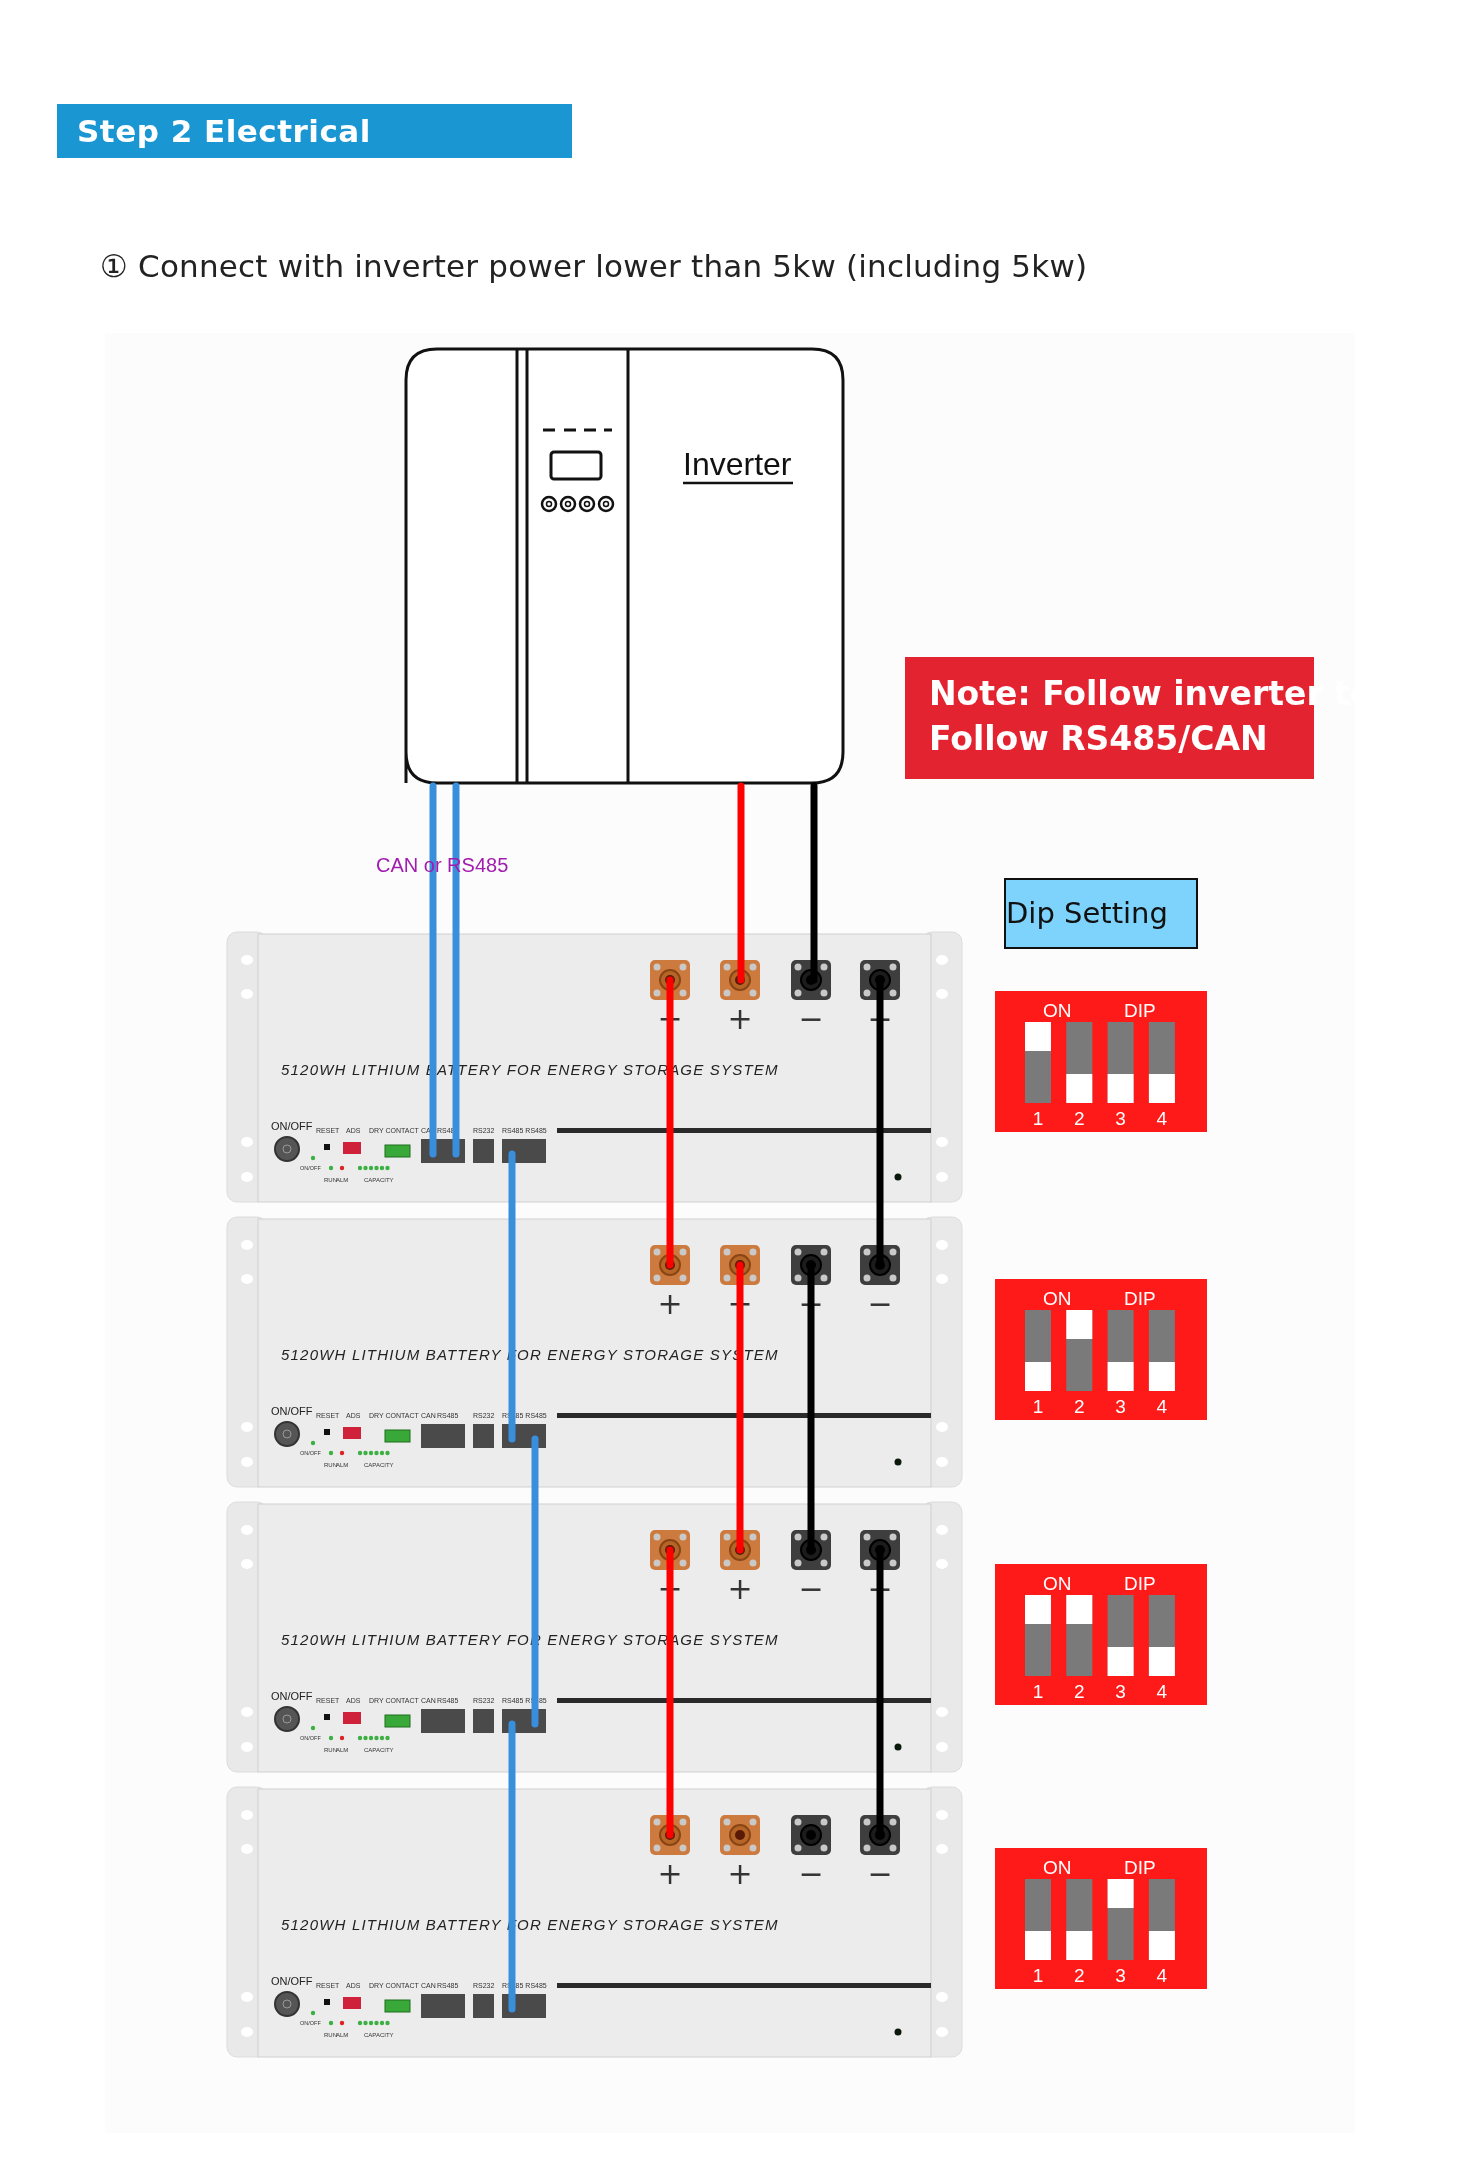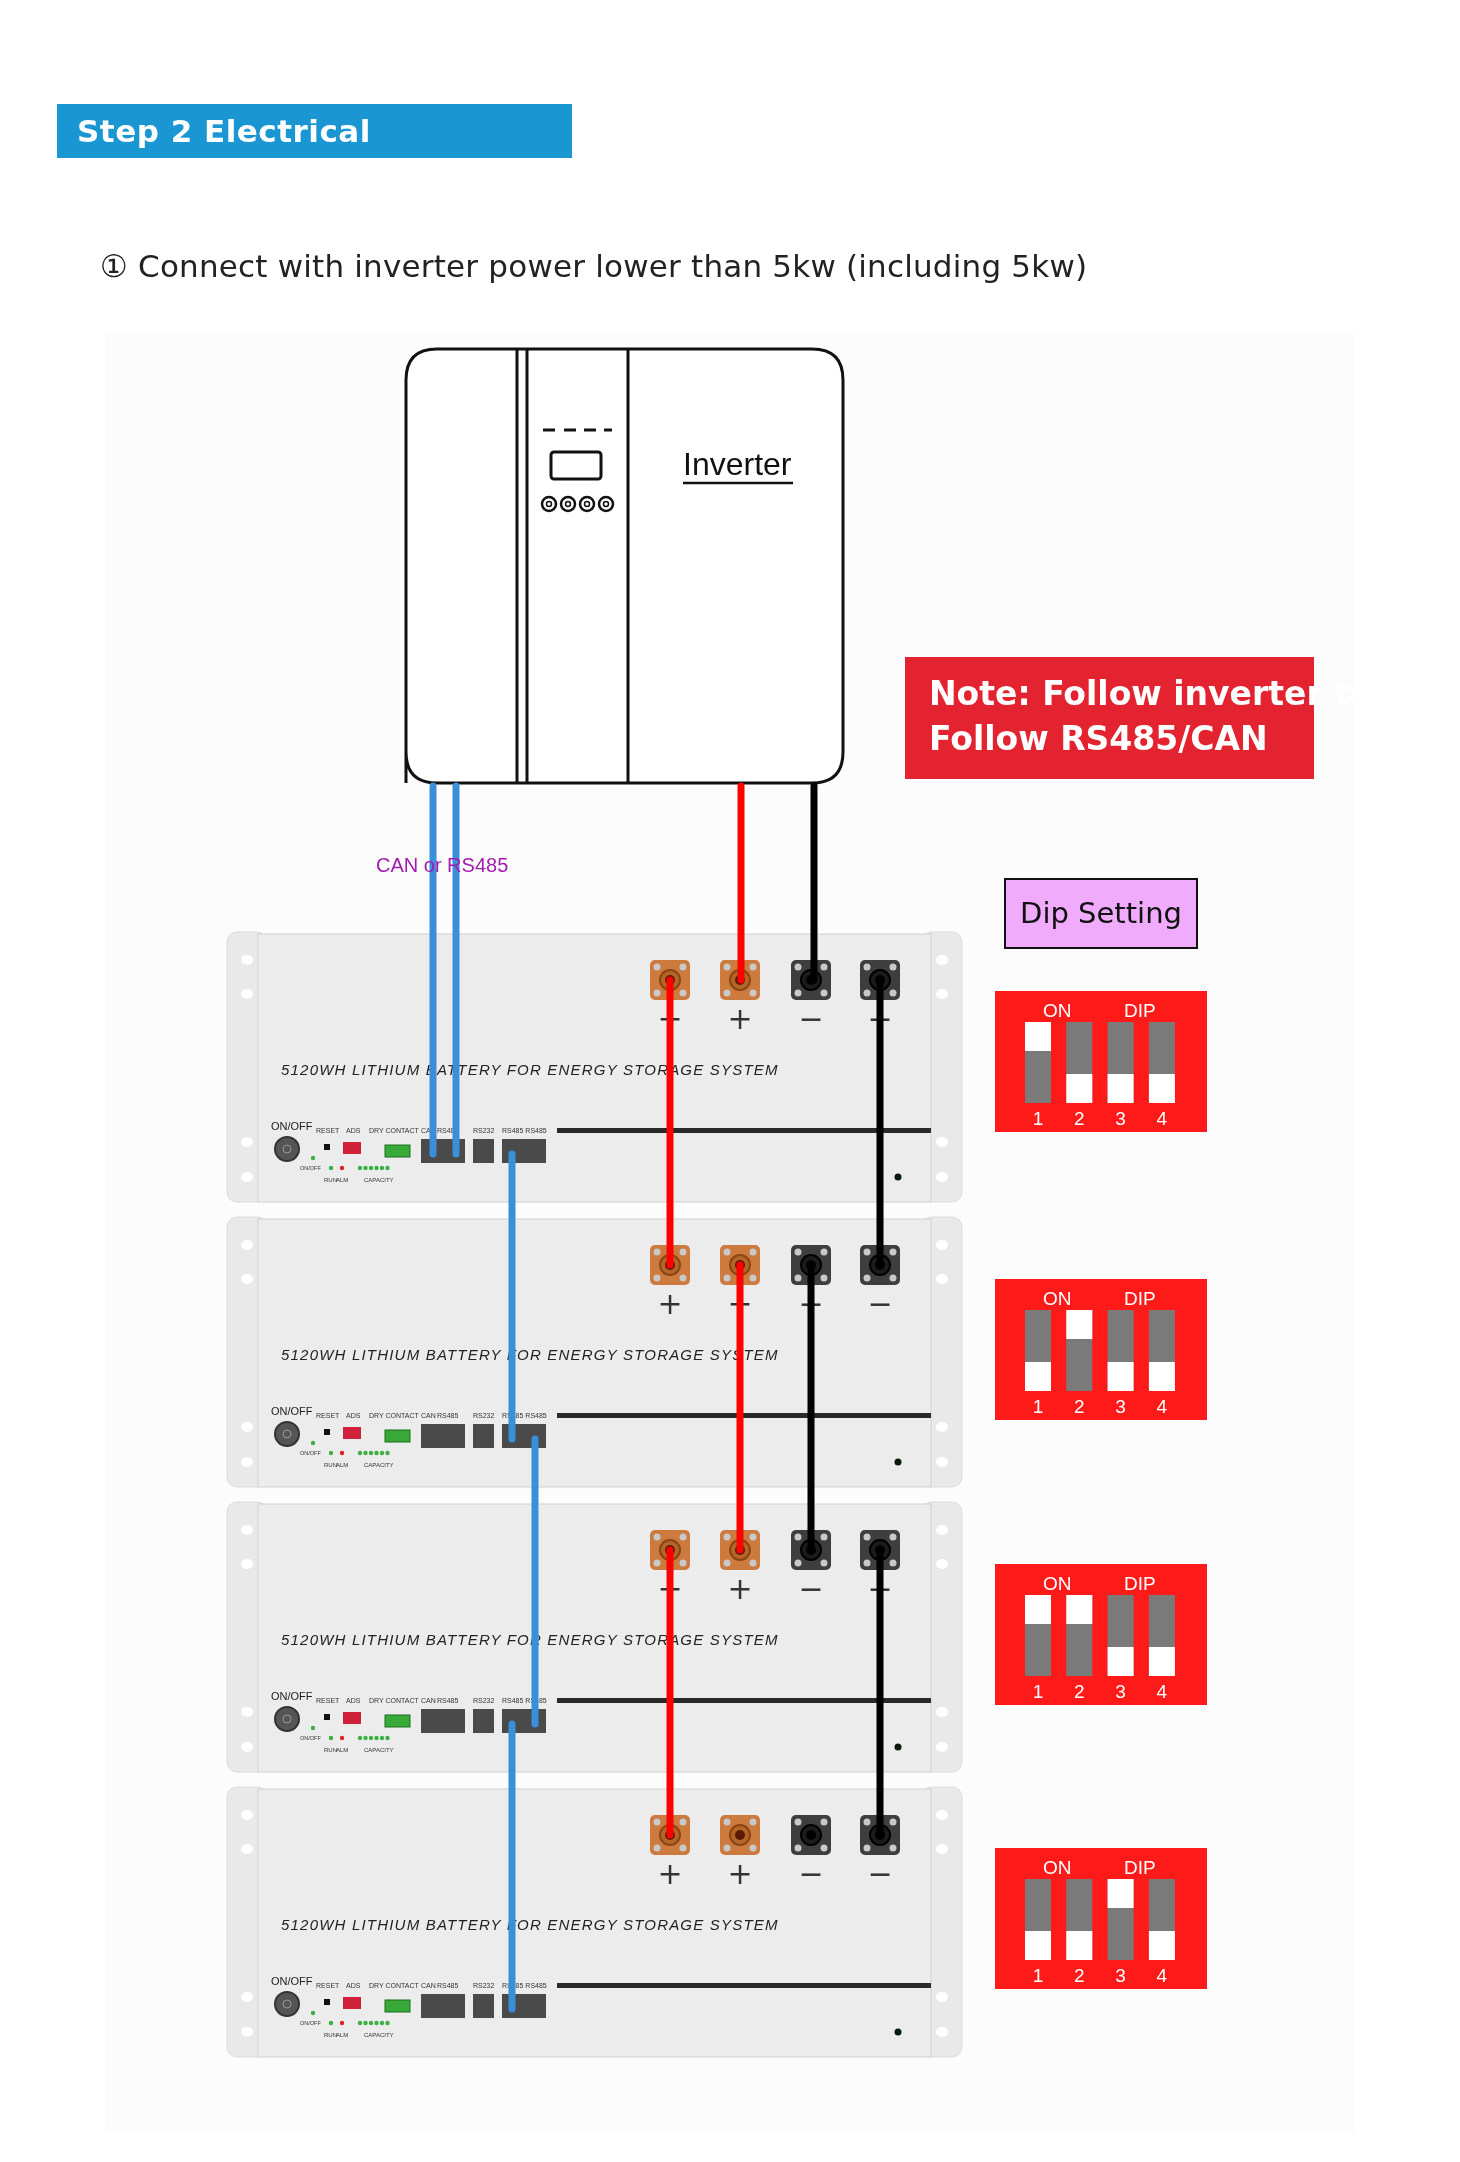--- a/index.html
+++ b/index.html
@@ -19,22 +19,22 @@
   }
   svg#diagram { position: absolute; left: 0; top: 0; }
   .note {
     position: absolute; left: 893px; top: 657px; width: 409px; height: 122px;
     background: #e32430; color: #ffffff; box-sizing: border-box; padding: 14px 0 0 24px;
     font-size: 33px; line-height: 45px; font-weight: bold; font-family: "DejaVu Sans", sans-serif; margin-left: 12px;
   }
   .note span { display: block; white-space: nowrap; }
   .dip-label {
     position: absolute; left: 1004px; top: 878px; width: 194px; height: 71px; box-sizing: border-box;
-    border: 2px solid #111111; font-size: 29px; line-height: 67px; text-align: center; color: #111111;
-    font-family: "DejaVu Sans", sans-serif; background: #f0abfc;
+    border: 2px solid #111111; font-size: 29px; line-height: 67px; color: #111111;
+    font-family: "DejaVu Sans", sans-serif; background: #7dd3fc;
   }
   .can-label {
     position: absolute; left: 376px; top: 854px; font-size: 20px; color: #a21caf;
     font-family: "Liberation Sans", sans-serif; white-space: nowrap;
   }
 </style>
 </head>
 <body>
 
 <div class="banner">Step 2 Electrical installation</div>

